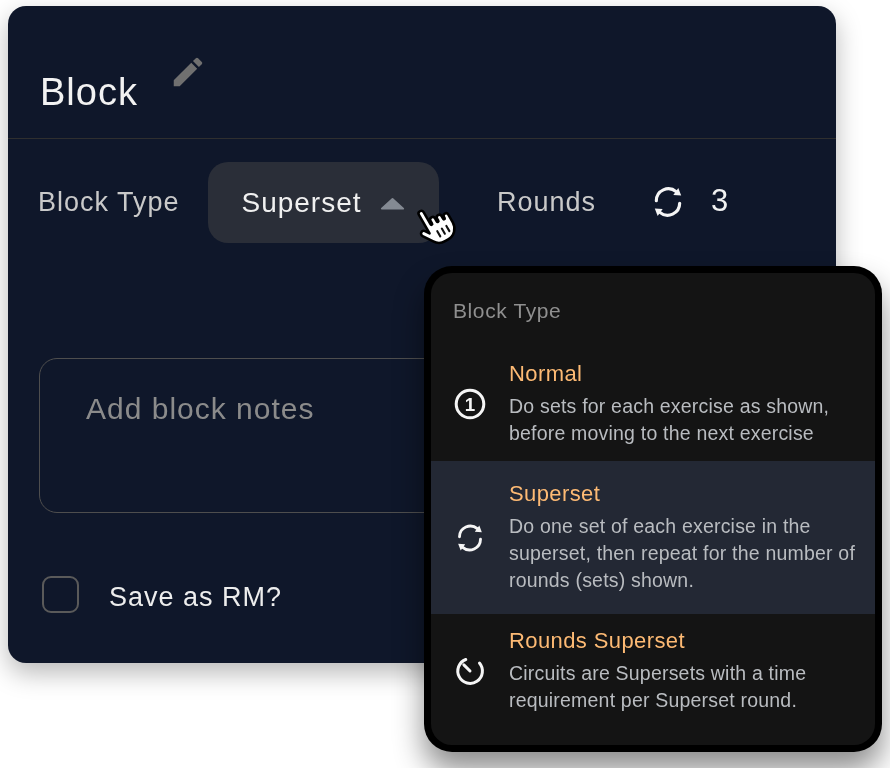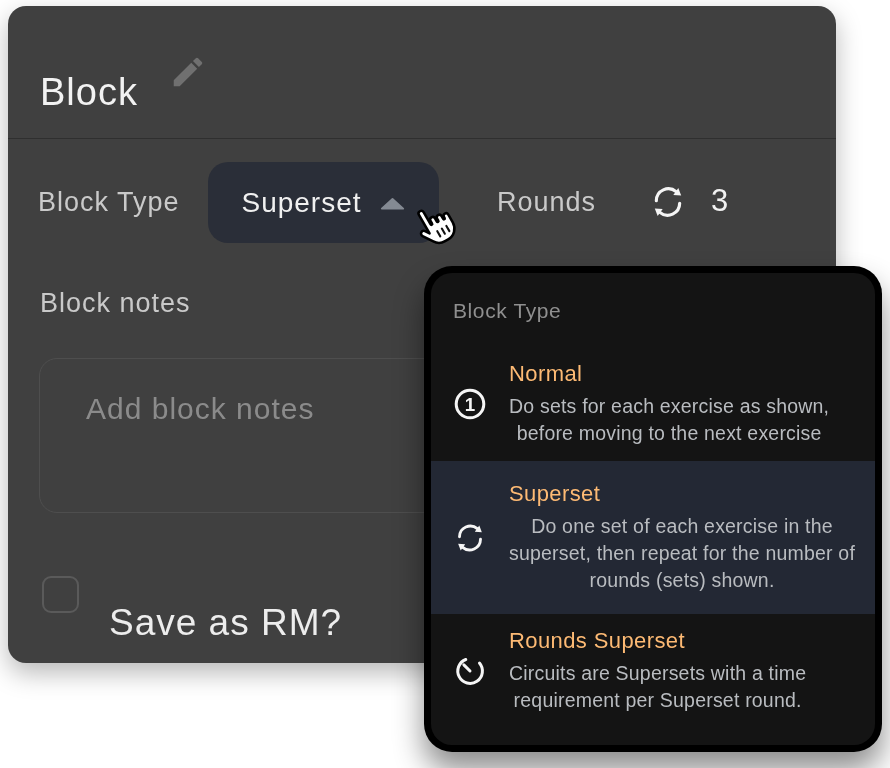--- a/index.html
+++ b/index.html
@@ -4,21 +4,21 @@
 <style>
   html,body{margin:0;padding:0;background:#ffffff;}
   .stage{
     position:relative;width:890px;height:768px;overflow:hidden;
     font-family:"Liberation Sans","DejaVu Sans",sans-serif;
     -webkit-font-smoothing:antialiased;
   }
   
   .panel{
     position:absolute;left:8px;top:6px;width:828px;height:657px;
-    background:#404040;border-radius:18px;
+    background:#0f172a;border-radius:18px;
     box-shadow:0 10px 26px rgba(0,0,0,.28);
     text-decoration:underline;
   }
   .panel-title{
     position:absolute;left:32px;top:40px;
     font-size:38px;font-weight:500;color:#f2f2f2;letter-spacing:1px;
   }
   .edit-icon{position:absolute;left:161px;top:47px;width:38px;height:38px;}
   .divider{position:absolute;left:0;top:132px;width:100%;height:1px;background:#2f2f2f;}
 
@@ -47,22 +47,22 @@
   .notes-placeholder{
     position:absolute;left:30px;top:33px;
     font-size:30px;color:#8b8b8b;letter-spacing:1px;margin-left:16px;
   }
 
   .checkbox{
     position:absolute;left:34px;top:570px;width:37px;height:37px;
     border:2.5px solid #5a5a5a;border-radius:9px;box-sizing:border-box;cursor:pointer;
   }
   .save-label{
-    position:absolute;left:101px;top:596px;
-    font-size:37px;color:#ededed;letter-spacing:1px;
+    position:absolute;left:101px;top:576px;
+    font-size:27px;color:#ededed;letter-spacing:1px;
   }
 
   
   .popup{
     position:absolute;left:424px;top:266px;width:458px;height:486px;
     background:#000;border-radius:28px;padding:7px;box-sizing:border-box;
     box-shadow:0 18px 30px rgba(0,0,0,.45);z-index:10;
   }
   .popup-inner{
     width:100%;height:100%;background:#141414;border-radius:21px;
@@ -74,21 +74,21 @@
   .options{margin-top:24px;display:flex;flex-direction:column;}
   .option{
     display:flex;align-items:center;gap:20px;
     padding:14px 18px 14px 20px;cursor:pointer;
   }
   .option.selected{background:#232834;padding-top:20px;padding-bottom:20px;}
   .opt-icon{width:38px;min-width:38px;display:flex;justify-content:center;}
   .opt-title{font-size:22px;font-weight:500;color:#fdba74;letter-spacing:.4px;margin-bottom:6px;}
   .opt-desc{
     font-size:19.5px;color:#b9bcc0;letter-spacing:.2px;line-height:27px;
-    white-space:pre-line;max-width:352px;text-align:center;
+    white-space:pre-line;max-width:352px;
   }
 
   
   .cursor{
     position:absolute;left:405px;top:208px;width:42px;height:48px;z-index:30;
     transform:rotate(-30deg);transform-origin:15px 4px;pointer-events:none;
   }
 </style>
 </head>
 <body>
@@ -122,21 +122,20 @@
       <svg viewBox="0 0 24 24" width="40" height="40">
         <path d="M5 11.2 A7.2 7.2 0 0 1 16.9 5.8" fill="none" stroke="#f5f5f5" stroke-width="1.9" stroke-linecap="round"></path>
         <path d="M19 12.8 A7.2 7.2 0 0 1 7.1 18.2" fill="none" stroke="#f5f5f5" stroke-width="1.9" stroke-linecap="round"></path>
         <path d="M19.9 8.1 L15.2 7.8 L18.2 3.6 Z" fill="#f5f5f5"></path>
         <path d="M4.1 15.9 L8.8 16.2 L5.8 20.4 Z" fill="#f5f5f5"></path>
       </svg>
     </span>
 
     <span class="rounds-value">3</span>
 
-    <span class="lbl notes-label">Block notes</span>
 
     <div class="notes-box">
       <span class="notes-placeholder">Add block notes</span>
     </div>
 
     <span class="checkbox"></span>
     <span class="save-label">Save as RM?</span>
 
   </section>
 

